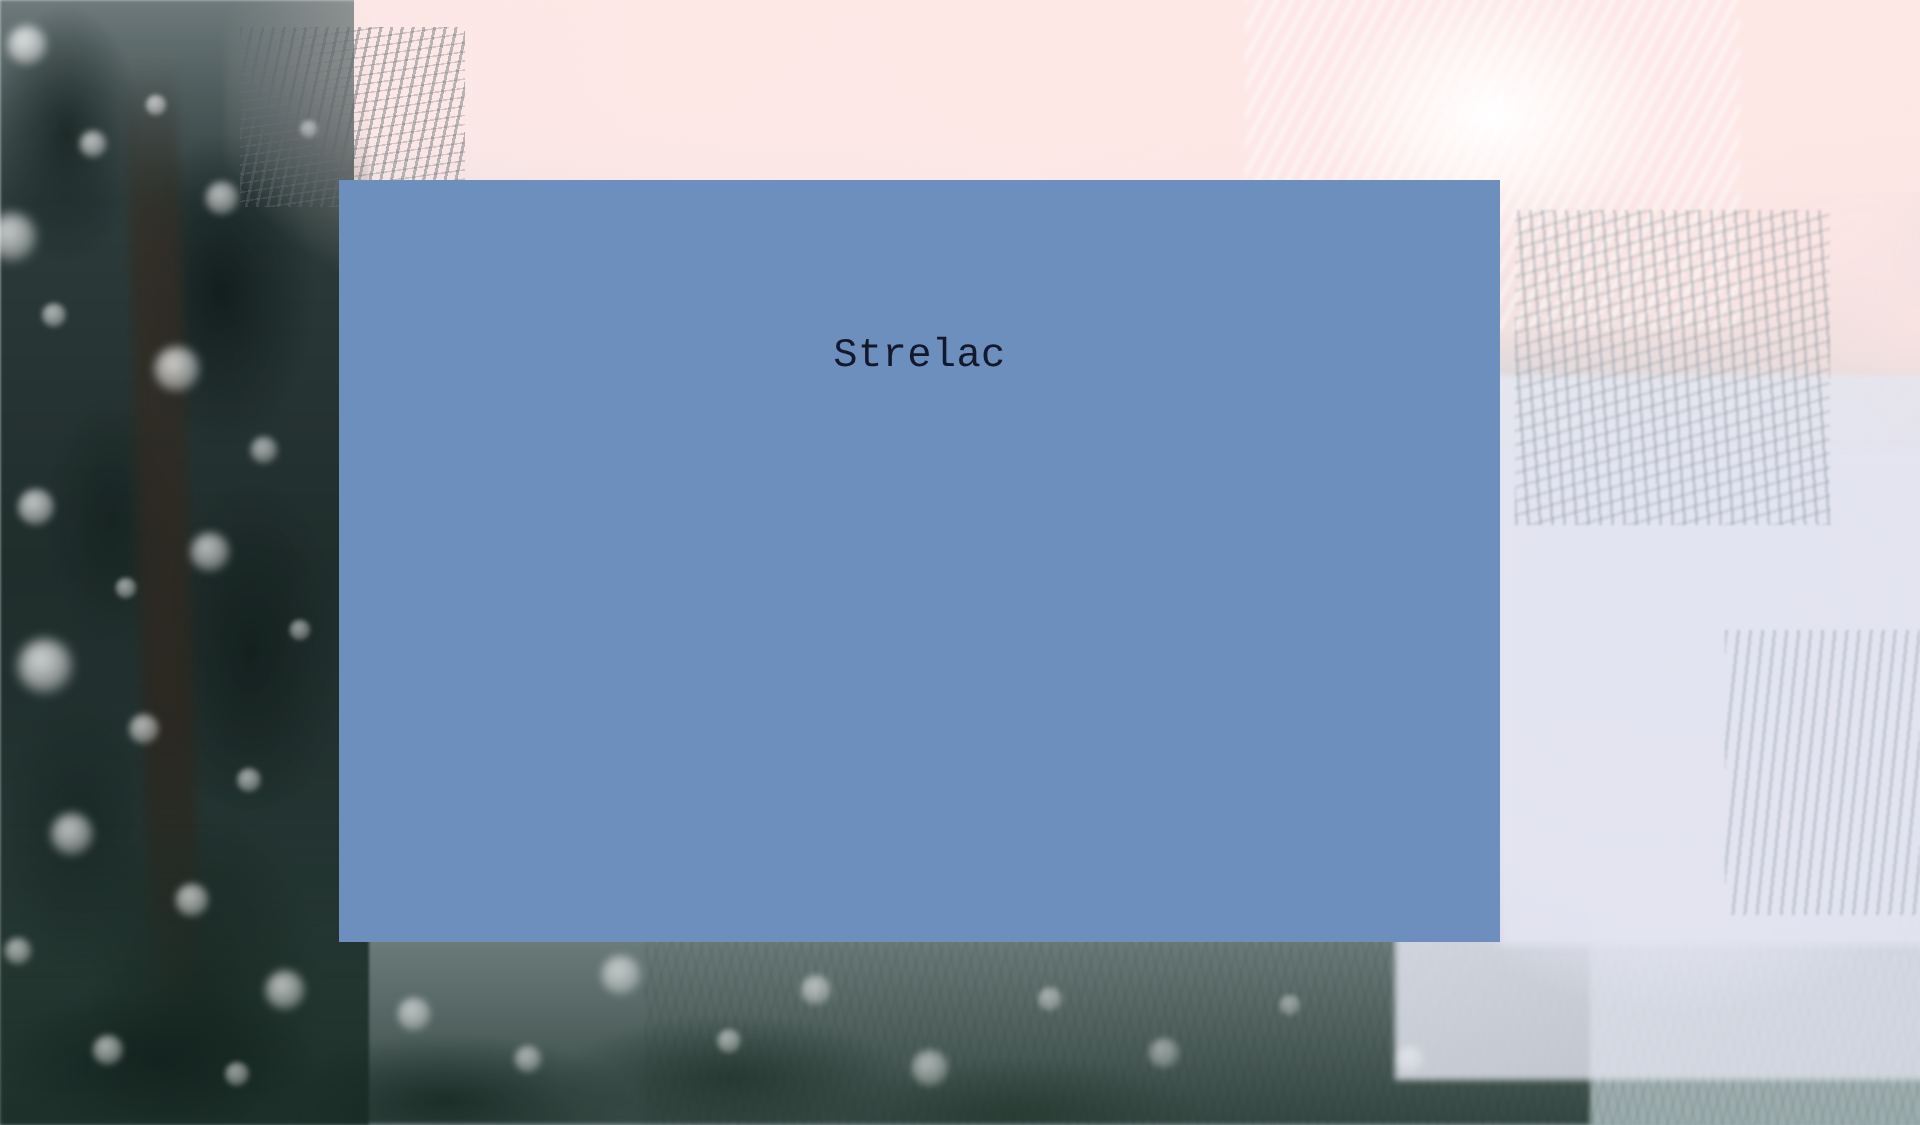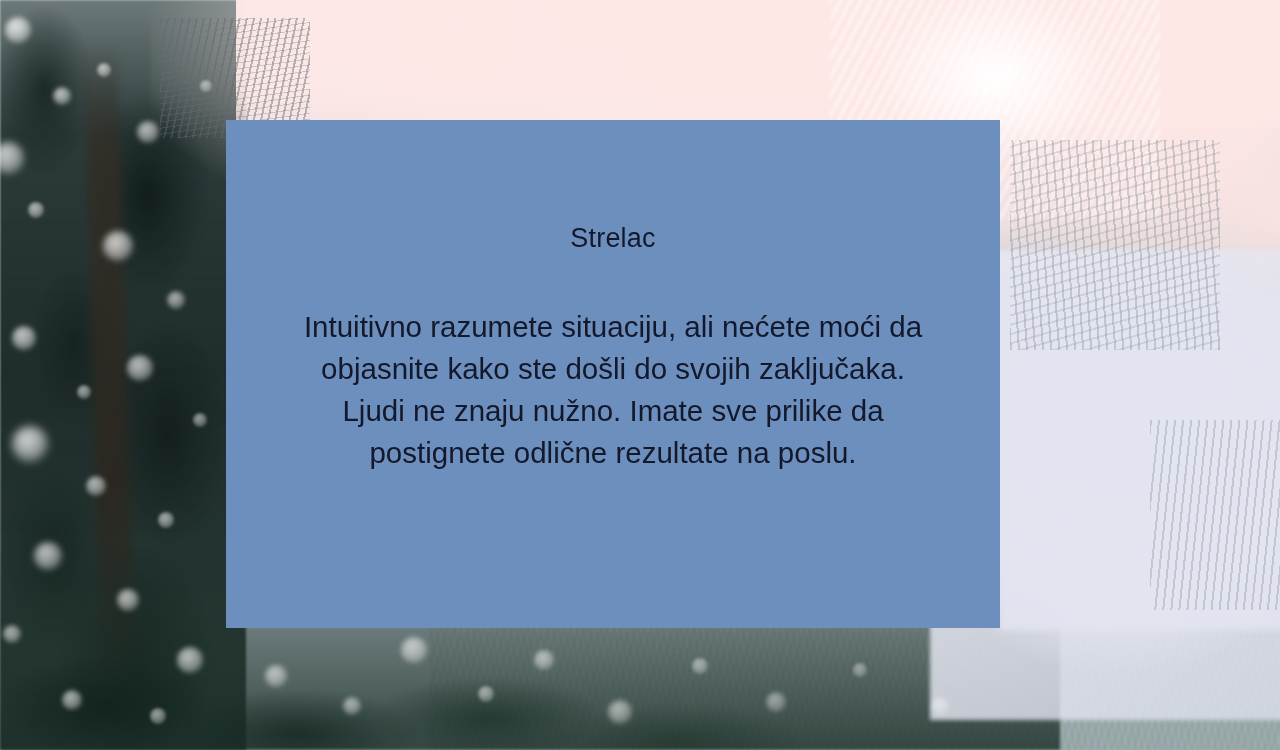--- a/index.html
+++ b/index.html
@@ -202,20 +202,21 @@
   .card {
     position: absolute;
     left: 226px;
     top: 120px;
     width: 774px;
     height: 508px;
     background: #6c8fbe;
     display: flex;
     flex-direction: column;
     align-items: center;
+    font-family: Liberation Mono, monospace;
   }
 
   .card-title {
     margin-top: 102px;
     font-size: 27px;
     line-height: 1.2;
     color: #14182b;
     font-weight: 400;
     text-align: center;
     letter-spacing: 0.2px;
@@ -281,16 +282,15 @@
       <div class="flake" style="left: 692px; top: 658px; width: 16px; height: 16px; opacity: 0.52; filter: blur(1.8px);"></div>
       <div class="flake" style="left: 766px; top: 692px; width: 20px; height: 20px; opacity: 0.5; filter: blur(2.2px);"></div>
       <div class="flake" style="left: 853px; top: 663px; width: 14px; height: 14px; opacity: 0.46; filter: blur(1.5px);"></div>
       <div class="flake" style="left: 931px; top: 697px; width: 18px; height: 18px; opacity: 0.44; filter: blur(2px);"></div>
       <div class="flake" style="left: 200px; top: 80px; width: 12px; height: 12px; opacity: 0.55; filter: blur(1.3px);"></div>
       <div class="flake" style="left: 193px; top: 413px; width: 14px; height: 14px; opacity: 0.58; filter: blur(1.5px);"></div>
     </div>
 
   <div class="card">
     <div class="card-title">Strelac</div>
-    <div class="card-body">Intuitivno razumete situaciju, ali nećete moći da objasnite kako ste došli do svojih zaključaka. Ljudi ne znaju nužno. Imate sve prilike da postignete odlične rezultate na poslu.</div>
   </div>
 
 </div>
 
 </body></html>

